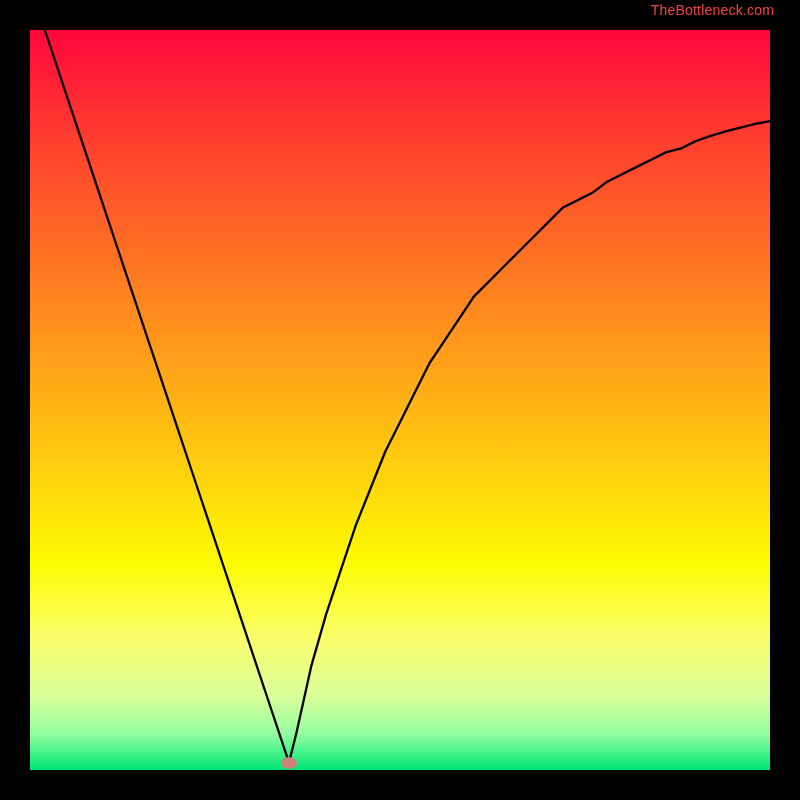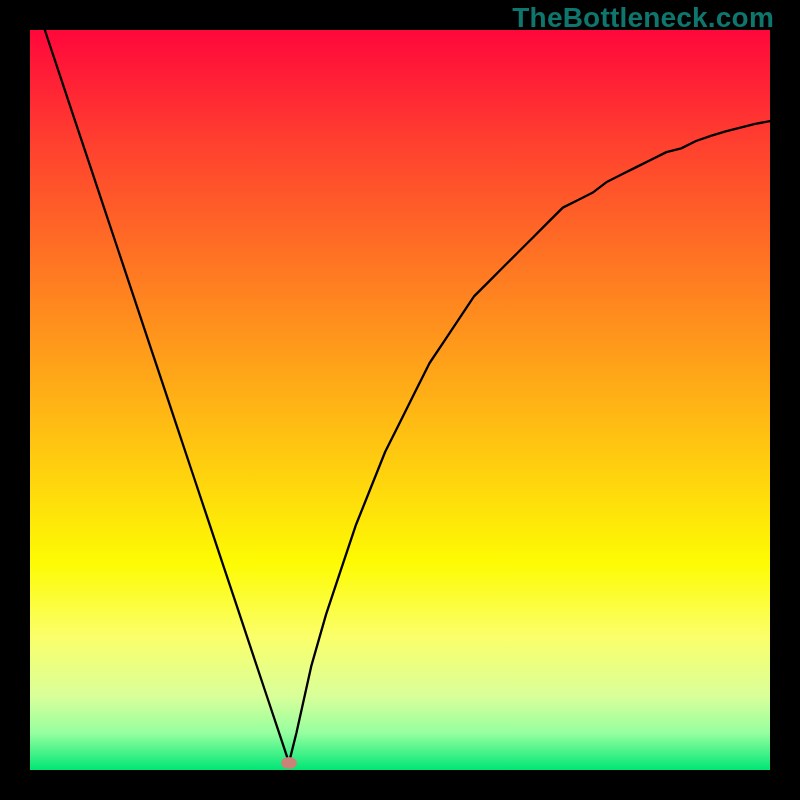--- a/index.html
+++ b/index.html
@@ -23,23 +23,23 @@
     position: absolute;
     left: 0;
     top: 0;
     width: 740px;
     height: 740px;
   }
   .watermark {
     position: absolute;
     top: 2px;
     right: 26px;
-    color: #0f766e;
-    font-size: 28px;
-    font-weight: 700;
+    color: #ef4444;
+    font-size: 14px;
+    font-weight: 400;
     letter-spacing: 0.2px;
     font-family: Arial, Helvetica, sans-serif;
   }
   .curve-svg {
     position: absolute;
     left: 30px;
     top: 30px;
     width: 740px;
     height: 740px;
     pointer-events: none;

